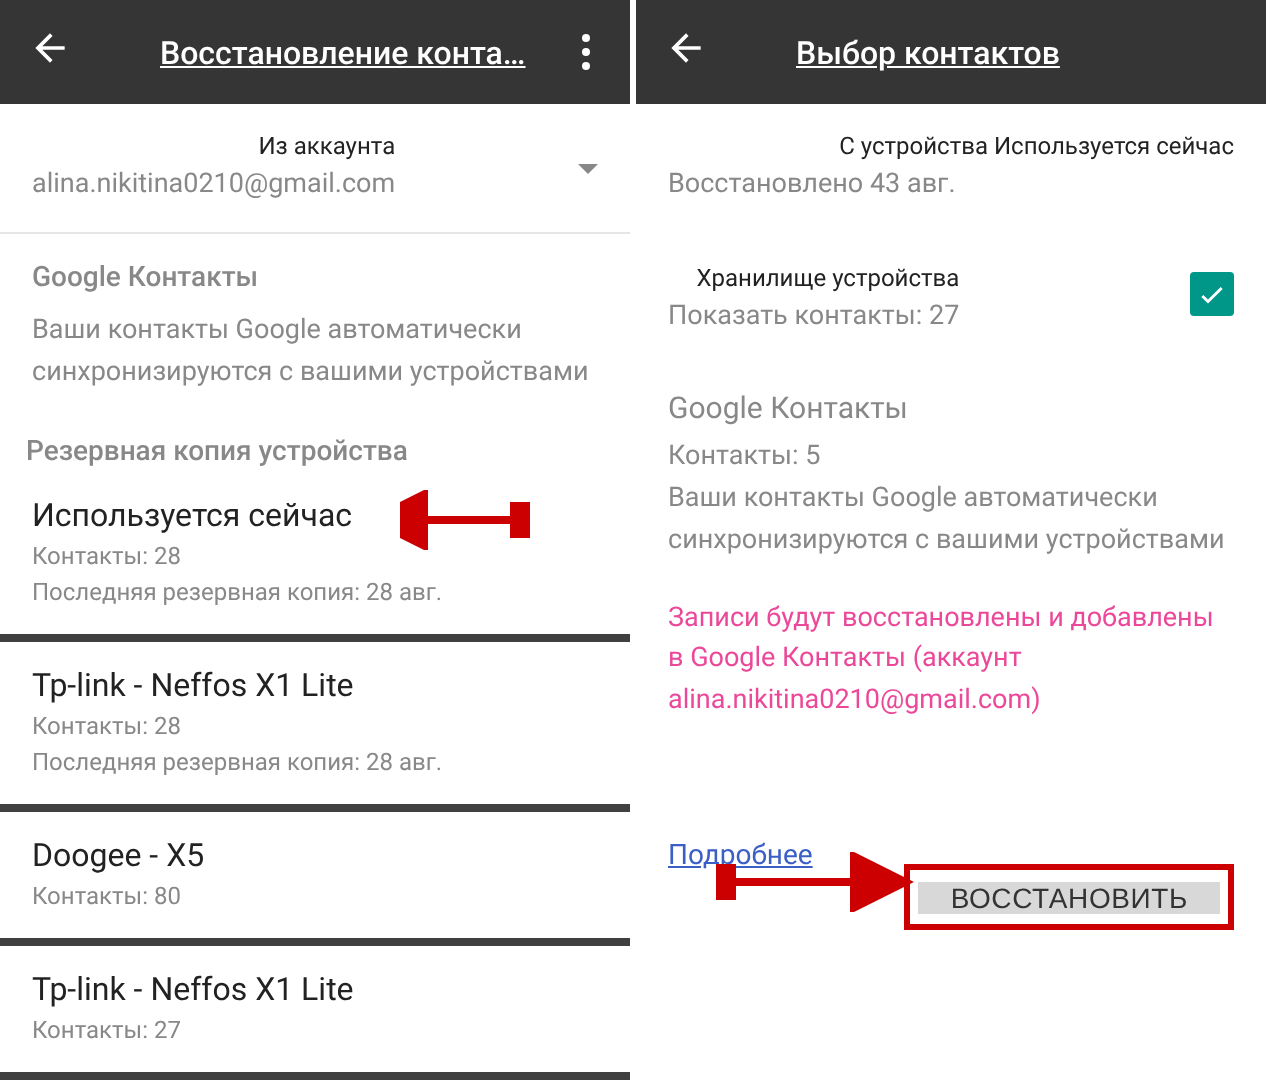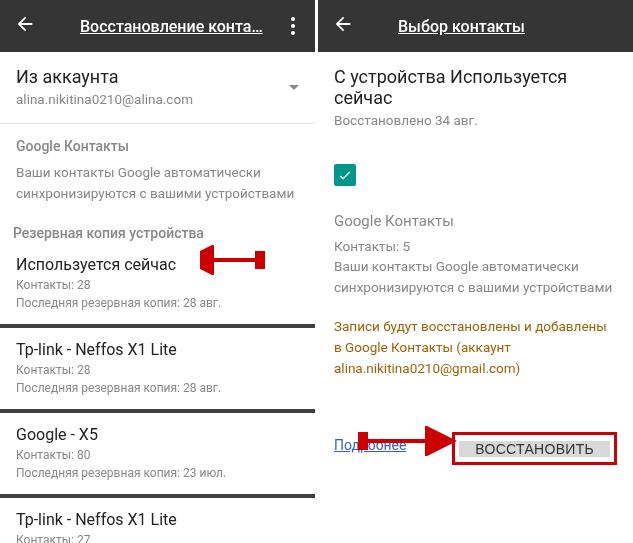--- a/index.html
+++ b/index.html
@@ -35,21 +35,21 @@
       text-overflow: ellipsis;
       flex: 1;
       text-decoration: underline;
     }
     .back-arrow svg { width: 22px; height: 22px; fill: #fff; }
     .more-dots { padding: 0 6px; display:flex; flex-direction:column; gap:3px; align-items:center;}
     .more-dots span { width:4px; height:4px; background:#fff; border-radius:50%; display:block;}
     .content { padding: 0; color: #333; }
     .section { padding: 14px 16px; border-bottom: 1px solid #e5e5e5; }
     .section.noborder { border-bottom: none; }
-    .label-dark { color: #222; font-size: 18px; margin-bottom: 2px; }
+    .label-dark { color: #222; font-size: 12px; margin-bottom: 2px; text-align: right; }
     .label-sub { color: #888; font-size: 13.5px; line-height: 1.5; }
     .label-header { color: #888; font-size: 14px; font-weight: 500; margin-bottom: 8px; }
     .dropdown-row { display:flex; justify-content:space-between; align-items:center; }
     .caret-down { width:0; height:0; border-left:5px solid transparent; border-right:5px solid transparent; border-top:5px solid #888; }
     .device-item { padding: 12px 16px; border-bottom: 4px solid #404040; }
     .device-name { color: #222; font-size: 16px; margin-bottom: 2px; }
     .device-sub { color: #888; font-size: 12px; line-height: 1.5; }
     .arrow-annotation {
       position: absolute;
       pointer-events: none;
@@ -79,21 +79,21 @@
       background: #d8d8d8;
       color: #333;
       font-size: 14px;
       font-weight: 500;
       padding: 0 16px;
       border: none;
       letter-spacing: 0.3px;
     }
     .google-block { color:#888; font-size:13.5px; line-height:1.55; padding: 10px 16px 8px;}
     .google-block .g-title { font-size:15px; color:#888; margin-bottom:2px;}
-    .restore-note { color:#a16207; font-size:13.5px; line-height:1.55; padding: 10px 16px 6px;}
+    .restore-note { color:#ec4899; font-size:13.5px; line-height:1.55; padding: 10px 16px 6px;}
     .learn-more-wrap { padding: 6px 16px; margin-top: 44px; }
   </style>
 </head>
 <body>
 
 <div class="screen">
   <div class="topbar">
     <span class="back-arrow">
       <svg viewBox="0 0 24 24">
           <path d="M20 11H7.8l5.6-5.6L12 4l-8 8 8 8 1.4-1.4L7.8 13H20z"></path>
@@ -104,21 +104,21 @@
         <span></span>
         <span></span>
         <span></span>
       </span>
   </div>
 
   <div class="content">
     <div class="section dropdown-row">
       <div>
         <div class="label-dark">Из аккаунта</div>
-        <div class="label-sub">alina.nikitina0210@alina.com</div>
+        <div class="label-sub">alina.nikitina0210@gmail.com</div>
       </div>
       <div class="caret-down"></div>
     </div>
 
     <div class="section noborder" style="padding-bottom:4px;">
       <div class="label-header">Google Контакты</div>
       <div class="label-sub">Ваши контакты Google автоматически синхронизируются с вашими устройствами</div>
     </div>
 
     <div class="section noborder" style="padding-top:18px; padding-bottom:6px;padding-left:13px;">
@@ -129,23 +129,22 @@
       <div class="device-name">Используется сейчас</div>
       <div class="device-sub">Контакты: 28</div>
       <div class="device-sub">Последняя резервная копия: 28 авг.</div>
     </div>
     <div class="device-item">
       <div class="device-name">Tp-link - Neffos X1 Lite</div>
       <div class="device-sub">Контакты: 28</div>
       <div class="device-sub">Последняя резервная копия: 28 авг.</div>
     </div>
     <div class="device-item">
-      <div class="device-name">Google - X5</div>
+      <div class="device-name">Doogee - X5</div>
       <div class="device-sub">Контакты: 80</div>
-      <div class="device-sub">Последняя резервная копия: 23 июл.</div>
     </div>
     <div class="device-item">
       <div class="device-name">Tp-link - Neffos X1 Lite</div>
       <div class="device-sub">Контакты: 27</div>
 
     </div>
   </div>
 
   <div class="arrow-annotation arrow-red-left">
     <svg width="70" height="30">
@@ -160,30 +159,34 @@
   </div>
 </div>
 
 <div class="screen">
   <div class="topbar">
     <span class="back-arrow">
       <svg viewBox="0 0 24 24">
           <path d="M20 11H7.8l5.6-5.6L12 4l-8 8 8 8 1.4-1.4L7.8 13H20z"></path>
         </svg>
     </span>
-    <div class="title">Выбор контакты</div>
+    <div class="title">Выбор контактов</div>
   </div>
 
   <div class="content">
     <div class="section noborder">
       <div class="label-dark">С устройства Используется сейчас</div>
-      <div class="label-sub">Восстановлено 34 авг.</div>
+      <div class="label-sub">Восстановлено 43 авг.</div>
     </div>
 
     <div class="section noborder checkbox-row" style="padding-top:16px;">
+      <div>
+        <div class="label-dark">Хранилище устройства</div>
+        <div class="label-sub">Показать контакты: 27</div>
+      </div>
       <div class="checkbox">
         <svg viewBox="0 0 24 24">
             <path d="M9 16.2l-3.5-3.5L4 14.2 9 19.2 20 8.2l-1.5-1.5z"></path>
           </svg>
       </div>
     </div>
 
     <div class="google-block">
       <div class="g-title">Google Контакты</div>
       <div>Контакты: 5</div>

